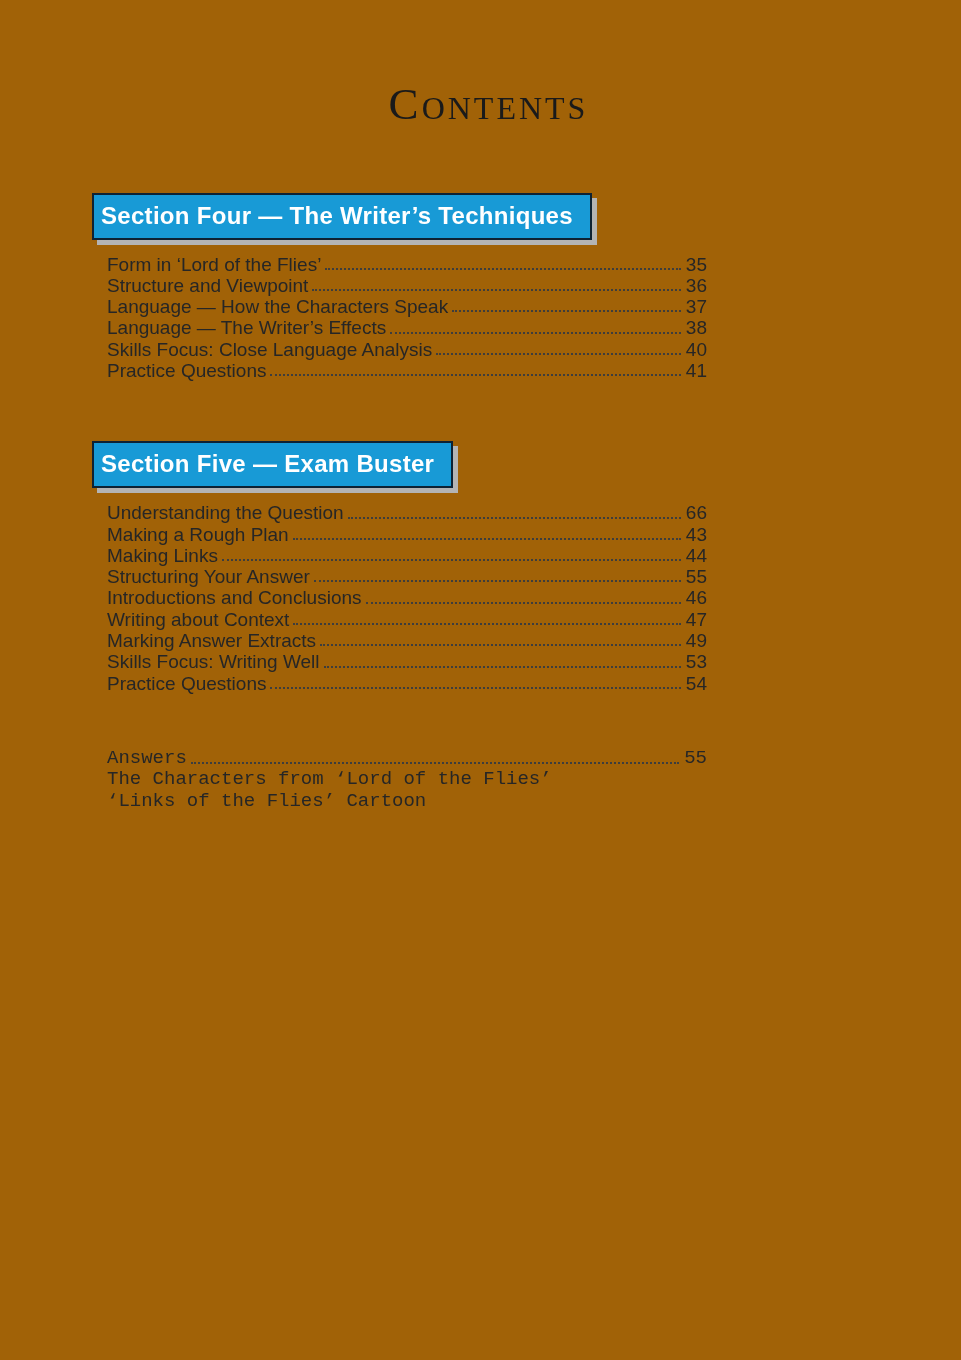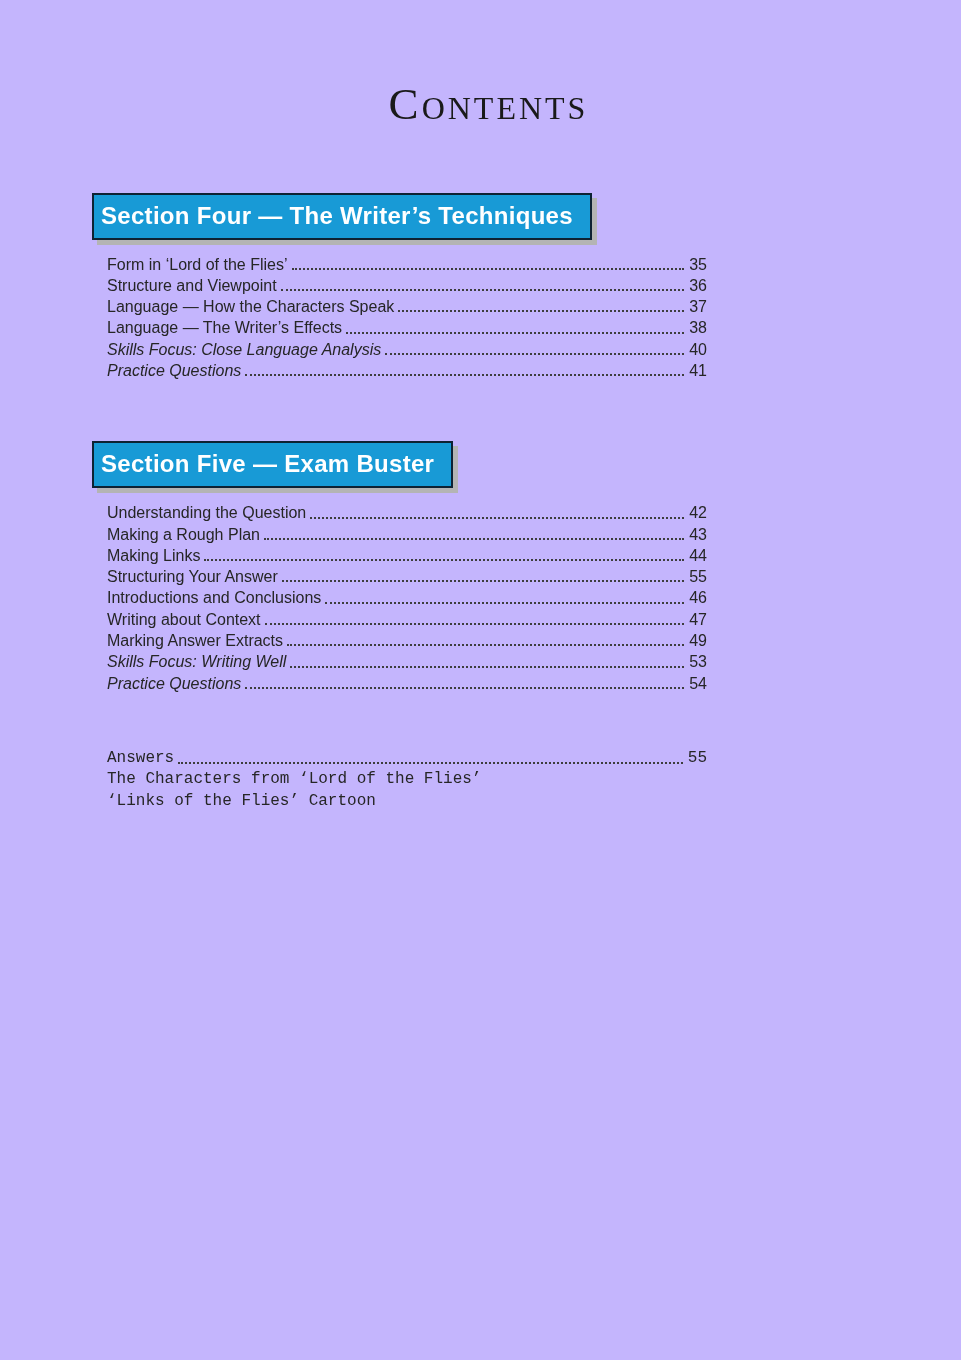--- a/index.html
+++ b/index.html
@@ -9,21 +9,21 @@
     --body-text: #262626;
     --header-text: #ffffff;
     --dots-color: #3d3d3d;
   }
   * { margin: 0; padding: 0; box-sizing: border-box; }
   html, body { background: #ffffff; }
   .page {
     position: relative;
     width: 961px;
     height: 1360px;
-    background: #c4b5fd;
+    background: #a16207;
     overflow: hidden;
     font-family: "Liberation Sans", sans-serif;
     color: var(--body-text);
   }
   .title {
     padding-top: 80px;
     text-align: center;
     font-family: "Liberation Serif", serif;
     color: #1a1a1a;
     line-height: 1.1;
@@ -47,35 +47,35 @@
   }
   .box-four { margin: 63px 0 0 92px; }
   .box-five { margin: 60px 0 0 92px; text-align: right; }
 
   .toc-list { margin: 14px 0 0 107px; width: 600px; }
   .footer-list { margin-top: 54px; font-family: Liberation Mono, monospace; }
 
   .toc-row {
     display: flex;
     align-items: baseline;
-    font-size: 16px;
+    font-size: 19px;
     line-height: 21.3px;
     height: 21.3px;
   }
   .toc-label { white-space: nowrap; }
   .toc-page  { white-space: nowrap; }
   .dots {
     flex: 1 1 auto;
     min-width: 12px;
     align-self: flex-end;
     height: 0;
     border-bottom: 2.2px dotted var(--dots-color);
     margin: 0 5px 5px 4px;
   }
-  .toc-row.italic .toc-label { font-style: italic; }
+  .toc-row.italic .toc-label { }
 </style>
 </head>
 <body>
 
 <div class="page">
 
   <div class="title"><span class="title-cap">C</span><span class="title-rest">ONTENTS</span></div>
 
   <div class="section-box box-four">Section Four — The Writer’s Techniques</div>
 
@@ -118,21 +118,21 @@
       </div>
     </div>
 
   <div class="section-box box-five">Section Five — Exam Buster</div>
 
   <div class="toc-list">
 
       <div class="toc-row">
         <span class="toc-label">Understanding the Question</span>
         <span class="dots"></span>
-        <span class="toc-page">42</span>
+        <span class="toc-page">66</span>
       </div>
 
       <div class="toc-row">
         <span class="toc-label">Making a Rough Plan</span>
         <span class="dots"></span>
         <span class="toc-page">43</span>
       </div>
 
       <div class="toc-row">
         <span class="toc-label">Making Links</span>

